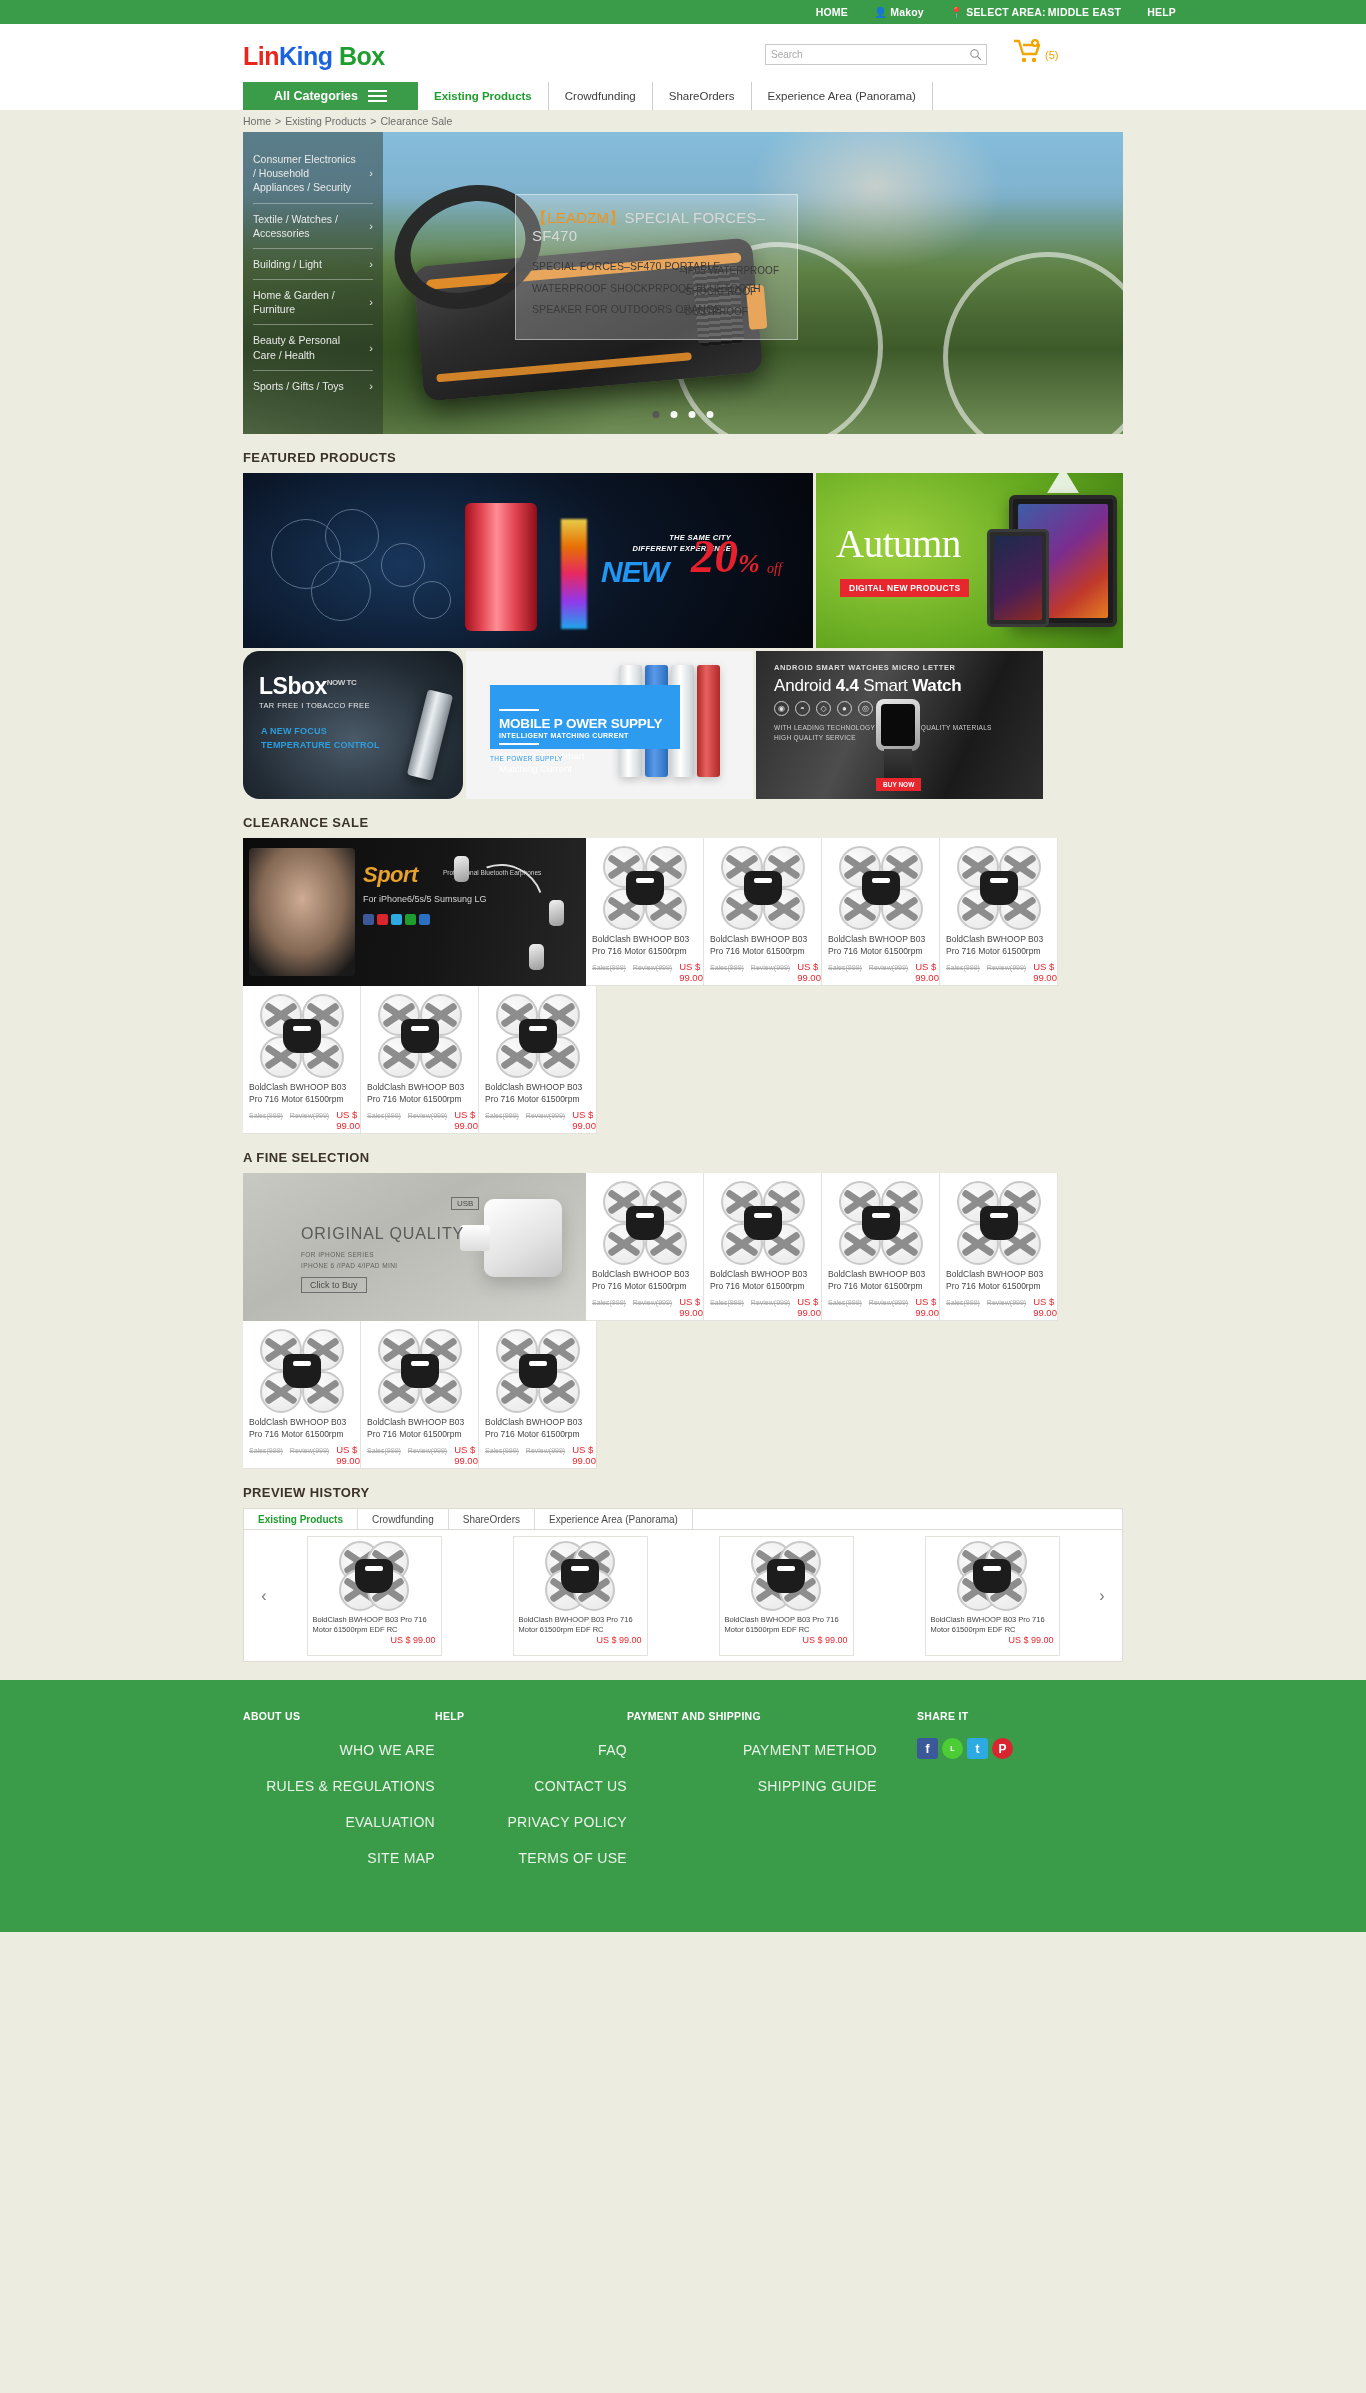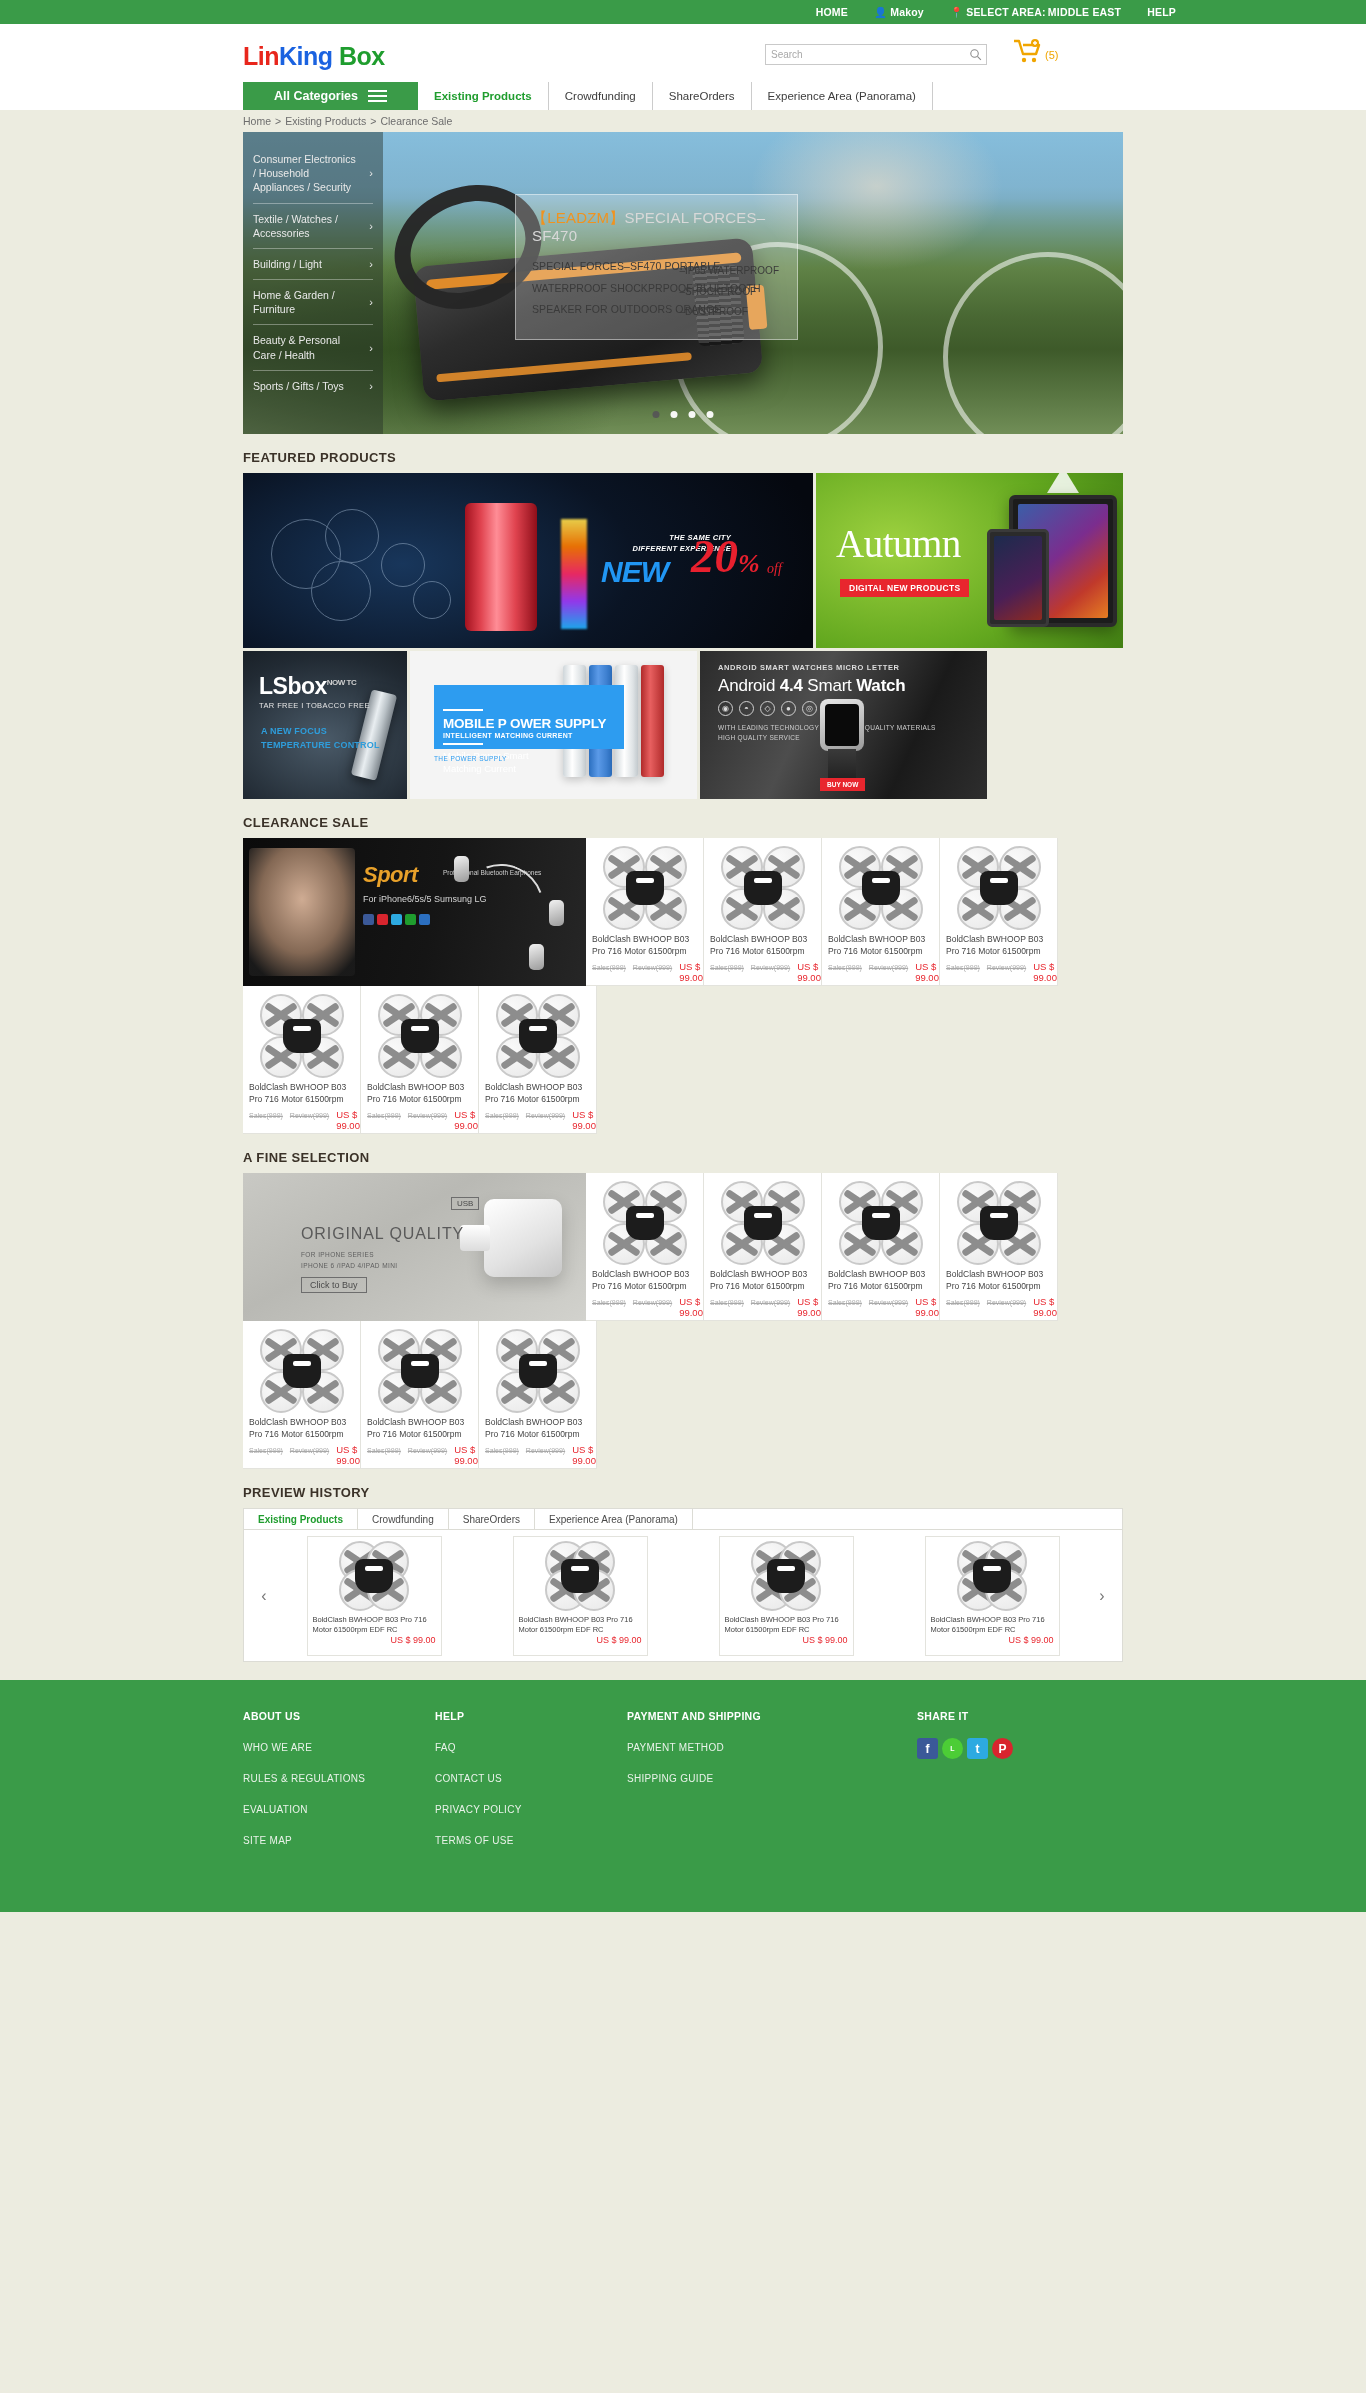--- a/index.html
+++ b/index.html
@@ -111,21 +111,21 @@
   .autumn{position:absolute;left:20px;top:48px;font-family:"Liberation Serif",serif;font-size:39px;color:#fff;letter-spacing:-.5px;}
   .digbtn{position:absolute;left:24px;top:106px;background:#e8262e;color:#fff;font-size:8.5px;font-weight:bold;padding:4px 9px;letter-spacing:.3px;}
   .tabdev{position:absolute;right:6px;top:22px;width:108px;height:132px;border-radius:6px;background:#1c1c1c;border:4px solid #2a2a2a;
     box-shadow:0 6px 16px rgba(0,0,0,.35);}
   .tabdev:after{content:"";position:absolute;inset:5px;border-radius:2px;background:linear-gradient(140deg,#3b5ea8,#7b2d8e 45%,#c0392b 75%,#e67e22);}
   .tabdev2{position:absolute;right:74px;top:56px;width:62px;height:98px;border-radius:5px;background:#2b2b2b;border:3px solid #3a3a3a;}
   .tabdev2:after{content:"";position:absolute;inset:4px;border-radius:2px;background:linear-gradient(150deg,#1d2b4d,#4a1f56 60%,#8e2b20);}
   .lamp{position:absolute;right:44px;top:-6px;width:0;height:0;border-left:16px solid transparent;border-right:16px solid transparent;border-bottom:26px solid rgba(255,255,255,.85);}
 
   .featured2{display:flex;gap:3px;margin-top:3px;}
-  .fb2a{width:164px;height:148px;background:radial-gradient(ellipse 200px 150px at 50% 60%,#4a5a68 0%,#212a33 55%,#0d1115 100%);}
+  .fb2a{width:220px;height:148px;background:radial-gradient(ellipse 200px 150px at 50% 60%,#4a5a68 0%,#212a33 55%,#0d1115 100%);border-radius:16px;}
   .lsbox{position:absolute;left:16px;top:22px;color:#fff;font-size:23px;font-weight:bold;letter-spacing:-.5px;}
   .lsbox .tc{font-size:8px;vertical-align:super;color:#cfcfcf;}
   .ls-sub{position:absolute;left:16px;top:50px;font-size:7.5px;color:#e6e6e6;letter-spacing:.4px;}
   .ls-blue{position:absolute;left:18px;top:74px;font-size:9px;color:#2e9ddb;font-weight:bold;letter-spacing:.2px;line-height:1.5;}
   .ls-dev{position:absolute;right:20px;top:40px;width:26px;height:88px;border-radius:4px;background:linear-gradient(90deg,#8e969c,#e9eef1 40%,#b9c1c6 70%,#7e868c);transform:rotate(14deg);box-shadow:0 4px 12px rgba(0,0,0,.5);}
 
   .fb2b{width:287px;height:148px;background:#f4f4f4;}
   .mps{position:absolute;left:24px;top:34px;width:190px;height:64px;background:#2d9cf0;padding:20px 9px;}
   .mps-t{color:#fff;font-size:13.5px;font-weight:bold;letter-spacing:-.2px;}
   .mps-s{color:#fff;font-size:7px;font-weight:bold;letter-spacing:.3px;margin-top:1px;}
@@ -200,21 +200,21 @@
   .phcard .pname{font-size:7.5px;height:20px;padding:0 5px;}
   .phcard .pmeta{padding:0 5px;}
   .phcard .pmeta .price{font-size:9px;}
 
   
   .footer{background:#3a9b48;margin-top:18px;padding:30px 0 46px 0;}
   .fcols{width:880px;margin:0 auto;display:flex;position:relative;}
   .fcol{width:192px;}
   .fcol.wide{width:250px;}
   .fh{color:#fff;font-size:10.5px;font-weight:bold;letter-spacing:.3px;margin-bottom:20px;}
-  .fl{color:#eaf3ea;font-size:10px;letter-spacing:.3px;margin-bottom:20px;display:block;text-decoration:none;cursor:pointer;}
+  .fl{color:#eaf3ea;font-size:14px;letter-spacing:.3px;margin-bottom:20px;display:block;text-decoration:none;cursor:pointer;text-align:right;}
   .share{margin-left:40px;}
   .share .fh{margin-bottom:16px;}
   .socrow{display:flex;gap:4px;}
   .soc{width:21px;height:21px;border-radius:3px;display:flex;align-items:center;justify-content:center;color:#fff;font-size:12px;font-weight:bold;cursor:pointer;}
   .soc.fb{background:#3b5998;}
   .soc.line{background:#4ccd36;border-radius:50%;}
   .soc.tw{background:#2daae1;}
   .soc.pin{background:#d8252e;border-radius:50%;}
 </style>
 </head>

